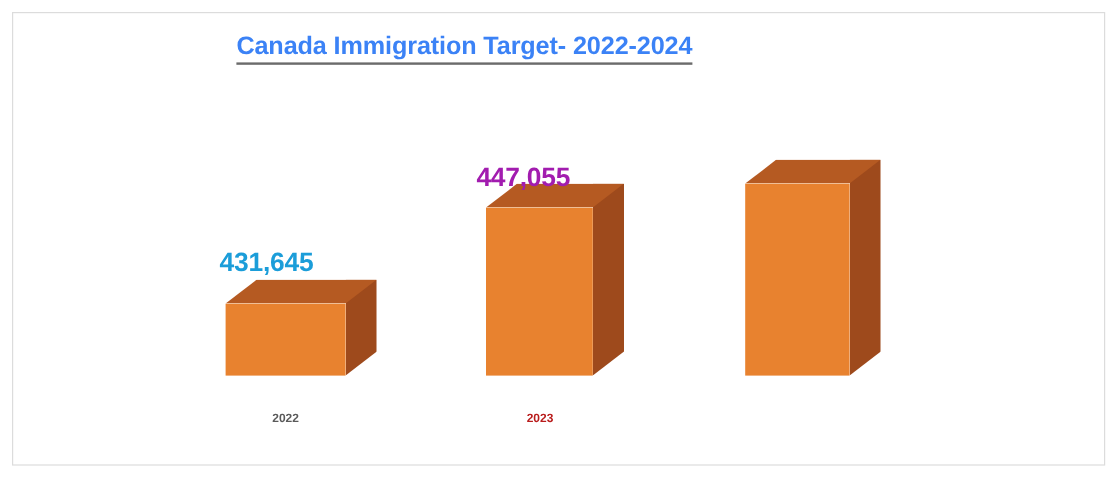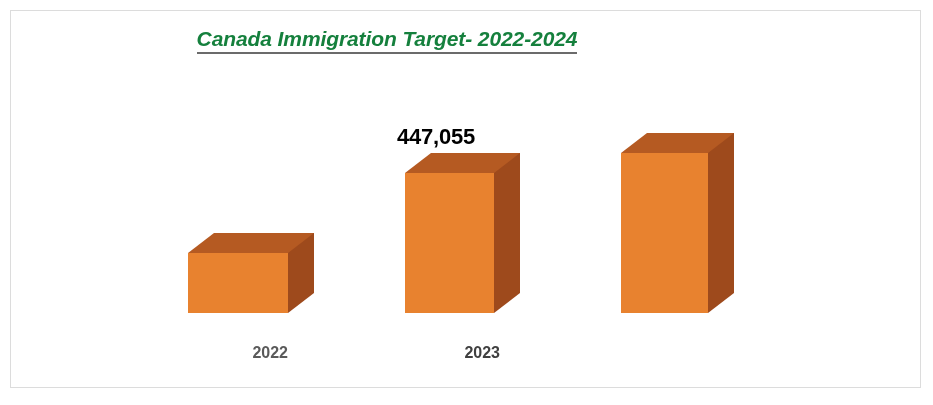--- a/index.html
+++ b/index.html
@@ -32,24 +32,23 @@
   }
   
   #chart-title {
     position: absolute;
     left: 0;
     top: 27px;
     width: 774px;
     text-align: center;
     font-size: 21px;
     font-weight: bold;
-    color: #15803d;
+    color: #3b82f6;
     letter-spacing: -0.1px;
     white-space: nowrap;
-    font-style: italic;
   }
   #chart-title .title-underline {
     border-bottom: 2px solid #6b6b6b;
     padding-bottom: 2px;
   }
   
   #plot-area {
     position: absolute;
     left: 0;
     top: 0;
@@ -79,52 +78,53 @@
   .bar-value {
     position: absolute;
     font-size: 22px;
     font-weight: bold;
     color: #1b9dd9;
     white-space: nowrap;
     letter-spacing: -0.2px;
   }
   .cat-label {
     position: absolute;
-    font-size: 16px;
+    font-size: 10px;
     font-weight: bold;
     color: #5a5a5a;
     white-space: nowrap;
-    text-align: right;
+    text-align: center;
   }
 </style>
 </head>
 <body>
 
 <div id="chart-root">
 
   <div id="chart-frame"></div>
 
   <div id="chart-title">
     <span class="title-underline">Canada Immigration Target- 2022-2024</span>
   </div>
 
   <div id="plot-area">
       <div class="bar3d" style="left: 188px; top: 233px; width: 126px; height: 80px;">
         <div class="bar-side" style="left: 100px; top: 0px; width: 26px; height: 80px; background: rgb(158, 74, 28); clip-path: polygon(0% 0%, 100% 0%, 100% 75%, 0% 100%);"></div>
         <div class="bar-top" style="left: 0px; top: 0px; width: 126px; height: 20px; background: rgb(181, 90, 34); clip-path: polygon(20.635% 0%, 100% 0%, 79.365% 100%, 0% 100%);"></div>
         <div class="bar-front" style="left: 0px; top: 20px; width: 100px; height: 60px; background: rgb(232, 130, 47);"></div>
       </div>
+      <div class="bar-value" style="left: 183px; top: 206px; color: rgb(27, 157, 217);">431,645</div>
       <div class="cat-label" style="left: 188px; top: 344px; width: 100px; color: rgb(90, 90, 90);">2022</div>
       <div class="bar3d" style="left: 405px; top: 153px; width: 115px; height: 160px;">
         <div class="bar-side" style="left: 89px; top: 0px; width: 26px; height: 160px; background: rgb(158, 74, 28); clip-path: polygon(0% 0%, 100% 0%, 100% 87.5%, 0% 100%);"></div>
         <div class="bar-top" style="left: 0px; top: 0px; width: 115px; height: 20px; background: rgb(181, 90, 34); clip-path: polygon(22.609% 0%, 100% 0%, 77.391% 100%, 0% 100%);"></div>
         <div class="bar-front" style="left: 0px; top: 20px; width: 89px; height: 140px; background: rgb(232, 130, 47);"></div>
       </div>
-      <div class="bar-value" style="left: 397px; top: 124px; color: #000000;">447,055</div>
-      <div class="cat-label" style="left: 400px; top: 344px; width: 100px; color: #404040;">2023</div>
+      <div class="bar-value" style="left: 397px; top: 135px; color: #a21caf;">447,055</div>
+      <div class="cat-label" style="left: 400px; top: 344px; width: 100px; color: #b91c1c;">2023</div>
       <div class="bar3d" style="left: 621px; top: 133px; width: 113px; height: 180px;">
         <div class="bar-side" style="left: 87px; top: 0px; width: 26px; height: 180px; background: rgb(158, 74, 28); clip-path: polygon(0% 0%, 100% 0%, 100% 88.889%, 0% 100%);"></div>
         <div class="bar-top" style="left: 0px; top: 0px; width: 113px; height: 20px; background: rgb(181, 90, 34); clip-path: polygon(23.009% 0%, 100% 0%, 76.991% 100%, 0% 100%);"></div>
         <div class="bar-front" style="left: 0px; top: 20px; width: 87px; height: 160px; background: rgb(232, 130, 47);"></div>
       </div>
     </div>
 
 </div>
 
 </body></html>

